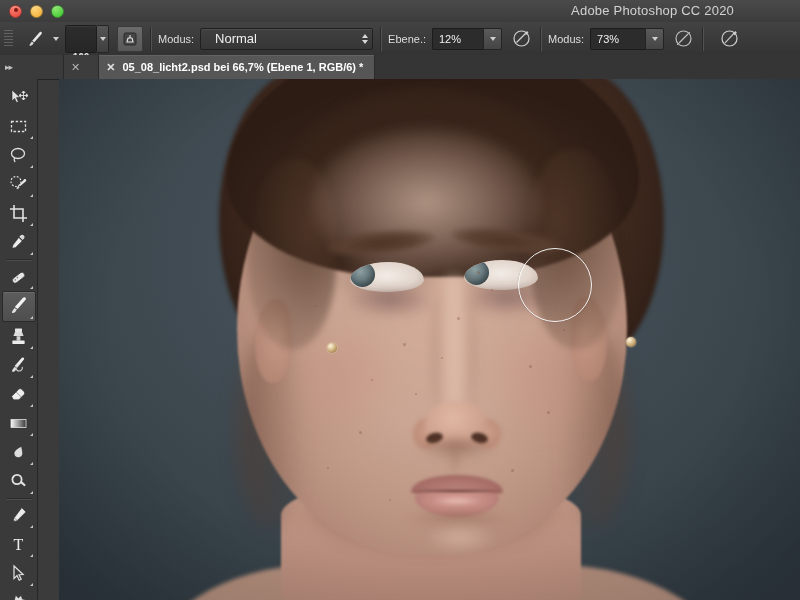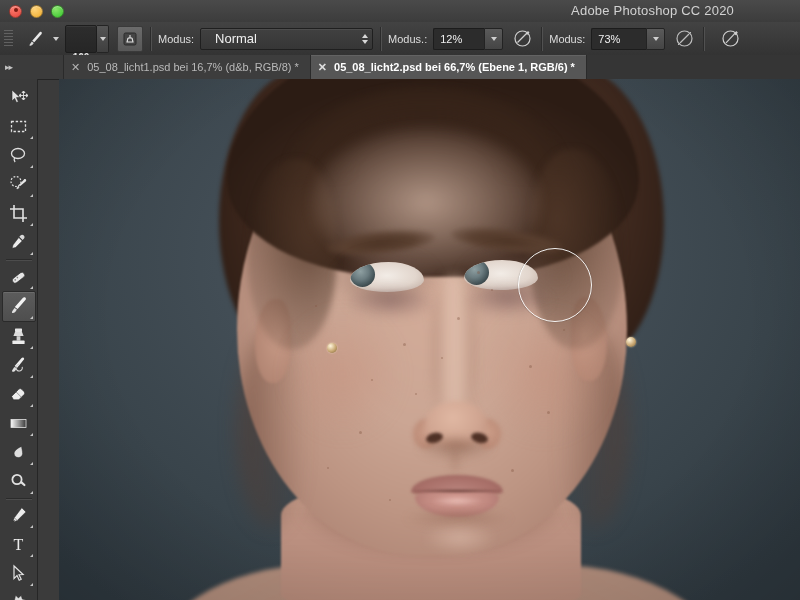--- a/index.html
+++ b/index.html
@@ -564,21 +564,21 @@
     <div class="select-box" style="width:160px">
       <span class="val">Normal</span>
       <span class="stepper">
         <i class="up"></i>
           <i class="down"></i>
       </span>
     </div>
 
     <div class="ob-sep"></div>
 
-    <div class="ob-label">Modus.:</div>
+    <div class="ob-label">Ebene.:</div>
     <div style="display:flex">
       <div class="num-field">12%</div>
       <div class="num-arrow">
         <div class="tri-down" style="margin-left:0"></div>
       </div>
     </div>
     <div class="icon-btn">
       <svg width="19" height="19" viewBox="0 0 19 19">
         <circle cx="9.5" cy="9.5" r="7.5" fill="none" stroke="#cfcfcf" stroke-width="1.2"></circle>
         <path d="M4.5 13.5 13 5" stroke="#cfcfcf" stroke-width="1.2"></path>
@@ -613,21 +613,20 @@
       </svg>
     </div>
   </div>
 
   <div class="tabbar">
     <div class="panel-expand">
       <span class="chev2">▸▸</span>
     </div>
     <div class="tab inactive">
       <span class="x">✕</span>
-      <span>05_08_licht1.psd bei 16,7% (d&amp;b, RGB/8) *</span>
     </div>
     <div class="tab active">
       <span class="x">✕</span>
       <span>05_08_licht2.psd bei 66,7% (Ebene 1, RGB/6) *</span>
     </div>
     <div class="tab-fill"></div>
   </div>
 
   <div class="toolpanel">
 

